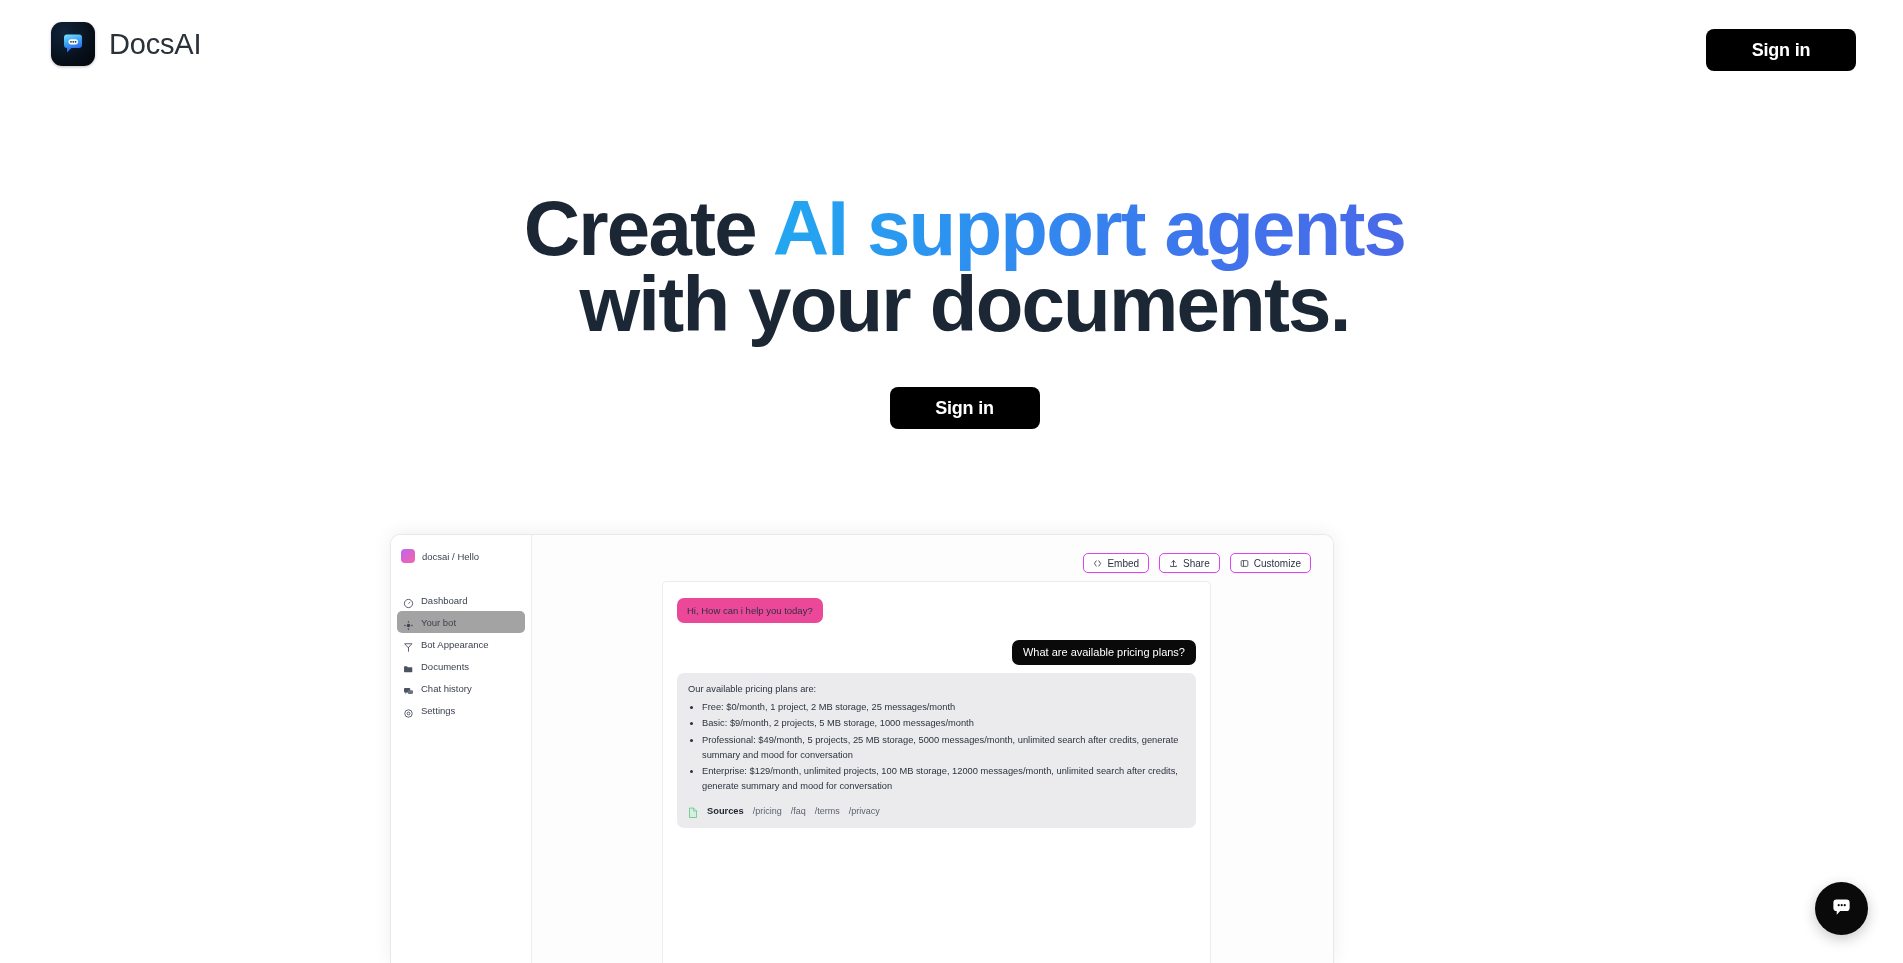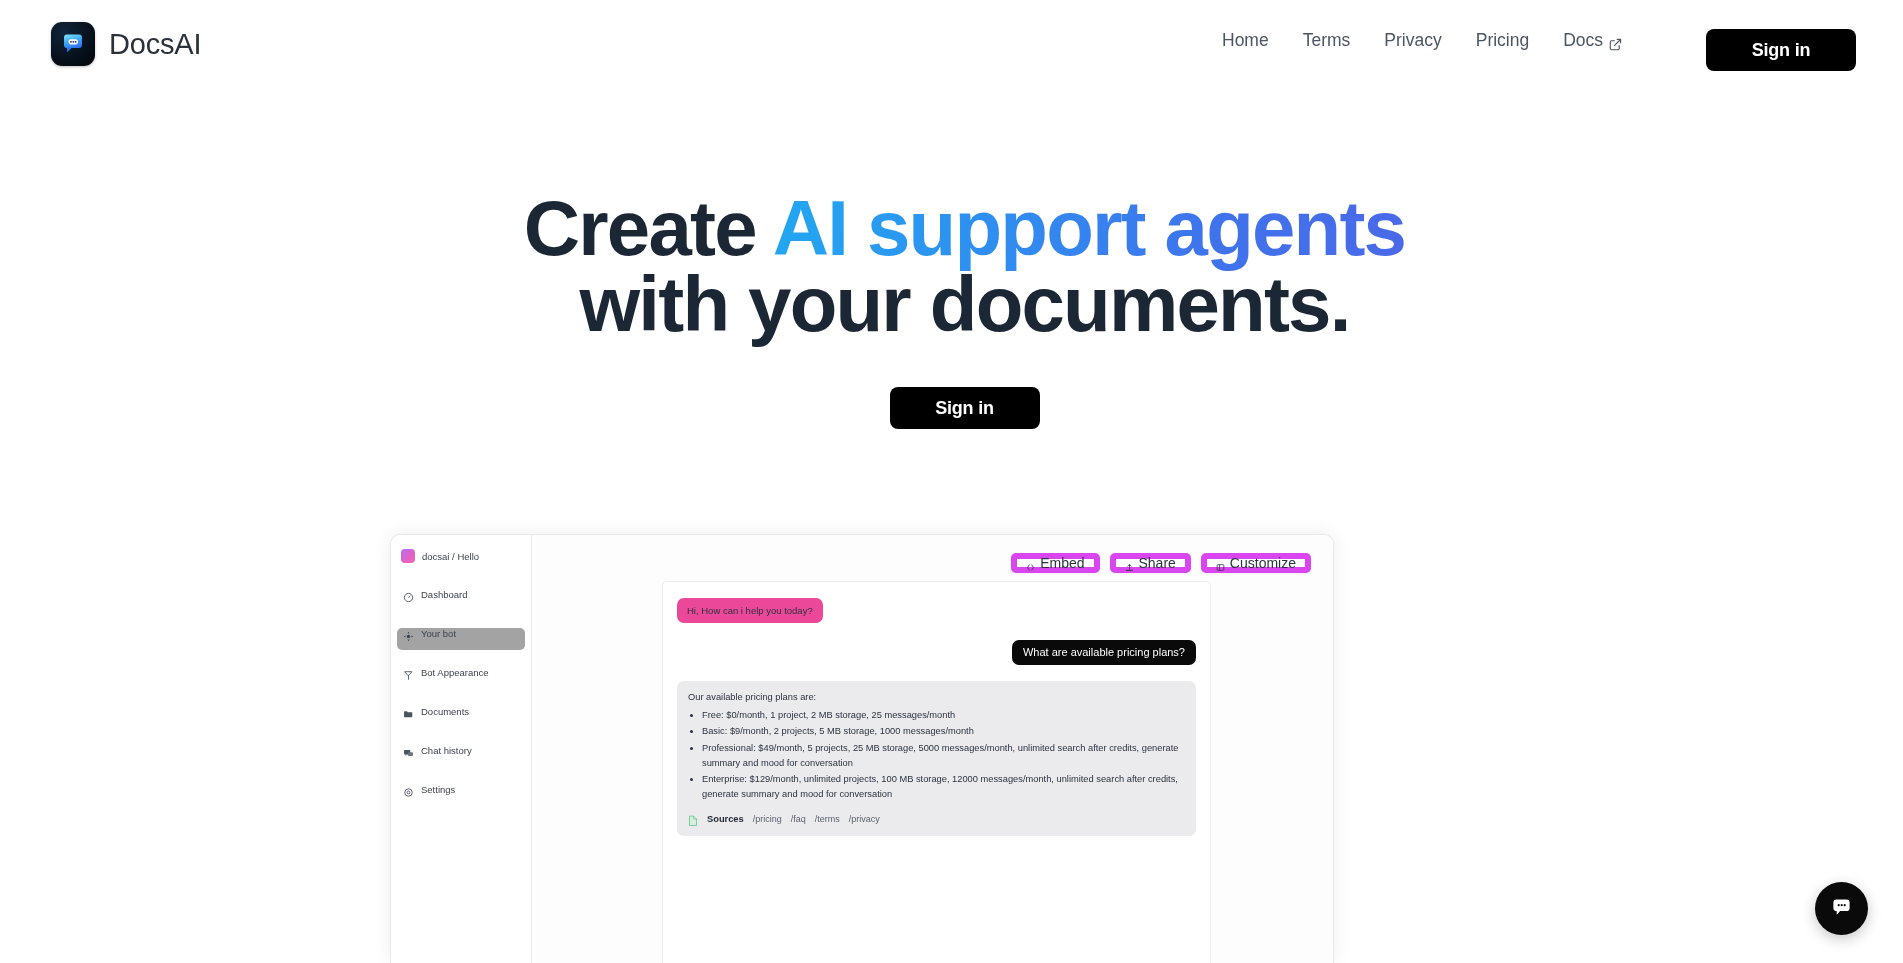--- a/index.html
+++ b/index.html
@@ -149,23 +149,24 @@
   }
   .ws-avatar {
     width: 14px; height: 14px;
     border-radius: 4px;
     background: linear-gradient(135deg, #b06bf5 0%, #e062c6 55%, #f06ab0 100%);
     flex: 0 0 14px;
   }
   .ws-name { font-size: 9.5px; color: #3b4250; white-space: nowrap; }
   .side-item {
     display: flex;
+    align-items: center;
     gap: 7px;
     height: 22px;
-    margin: 17px 6px;
+    margin: 0 6px;
     padding: 0 6px;
     border-radius: 5px;
     cursor: pointer;
   }
   .side-item.active { background: #a3a3a3; }
   .side-label { font-size: 9.5px; color: #3b4250; white-space: nowrap; }
   .side-ico { width: 11px; height: 11px; flex: 0 0 11px; display:block; }
 
   .app-main {
     flex: 1;
@@ -179,23 +180,23 @@
     display: flex;
     gap: 10px;
   }
   .tb-btn {
     height: 20px;
     padding: 0 9px;
     display: inline-flex;
     align-items: center;
     gap: 5px;
     background: #ffffff;
-    border: 6px solid #d946ef;
+    border: 1px solid #d946ef;
     border-radius: 5px;
-    font-size: 14px;
+    font-size: 10px;
     color: #2c3340;
     font-family: "Liberation Sans", sans-serif;
     cursor: pointer;
     white-space: nowrap;
     box-shadow: 0 1px 1px rgba(16,24,40,0.04);
   }
   .tb-ico { width: 9px; height: 9px; display: block; }
 
   .chat-panel {
     position: absolute;
@@ -222,21 +223,21 @@
   .bubble-user {
     display: inline-block;
     background: #0a0a0a;
     color: #ffffff;
     border-radius: 7px;
     padding: 6px 11px;
     font-size: 11px;
     line-height: 13px;
   }
   .bubble-answer {
-    margin-top: 16px;
+    margin-top: 8px;
     background: #ebebed;
     border-radius: 7px;
     padding: 9px 11px 8px 11px;
     color: #2b3240;
     font-size: 9.3px;
     line-height: 15.2px;
   }
   .bubble-answer ul { margin: 3px 0 2px 0; padding-left: 14px; }
   .bubble-answer li { margin-bottom: 1px; }
   .ans-link { color: #2f6fe0; font-weight: 700; }
@@ -283,36 +284,20 @@
         <path d="M4 6.5a3 3 0 013-3h12a3 3 0 013 3v7.5a3 3 0 01-3 3h-7.6L7 21.5v-4.5H7a3 3 0 01-3-3z" fill="url(#lg)"></path>
         <rect x="8.5" y="8.2" width="9.5" height="5.2" rx="2.6" fill="#ffffff"></rect>
         <circle cx="11" cy="10.8" r="0.9" fill="#17314f"></circle>
         <circle cx="13.3" cy="10.8" r="0.9" fill="#17314f"></circle>
         <circle cx="15.6" cy="10.8" r="0.9" fill="#17314f"></circle>
       </svg>
     </span>
     <span class="brand-name">DocsAI</span>
   </div>
 
-  <nav class="nav-links">
-    <a class="nav-link">Home</a>
-    <a class="nav-link">Terms</a>
-    <a class="nav-link">Privacy</a>
-    <a class="nav-link">Pricing</a>
-    <a class="nav-link">
-      <span>Docs</span>
-      <span class="ext-icon">
-        <svg width="13" height="13" viewBox="0 0 14 14" fill="none" stroke="#4b5563" stroke-width="1.2" stroke-linecap="round" stroke-linejoin="round">
-          <path d="M11 8.2v3.2a1.2 1.2 0 01-1.2 1.2H2.6a1.2 1.2 0 01-1.2-1.2V4.2A1.2 1.2 0 012.6 3h3.2"></path>
-          <path d="M8.8 1.5h3.7v3.7"></path>
-            <path d="M6 8l6.4-6.4"></path>
-        </svg>
-      </span>
-    </a>
-  </nav>
 
   <button class="nav-signin">Sign in</button>
 </div>
 
 <div class="hero">
   <h1 class="hero-title">
     <span>Create </span><span class="hero-accent">AI support agents</span><br>
     <span>with your documents.</span>
   </h1>
   <button class="hero-cta">Sign in</button>

